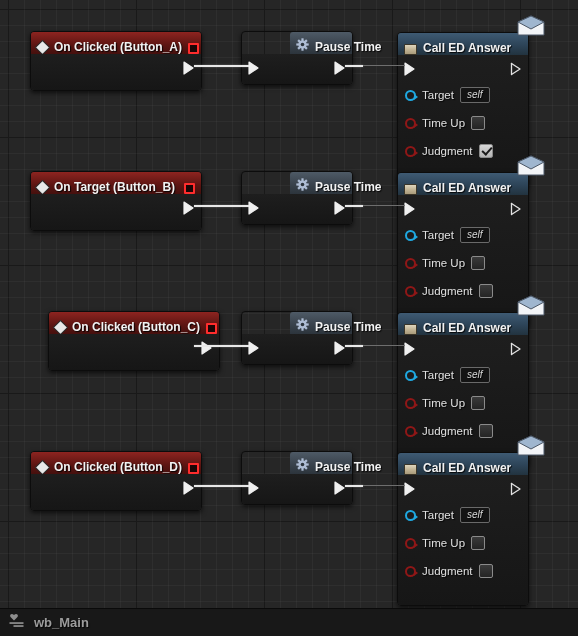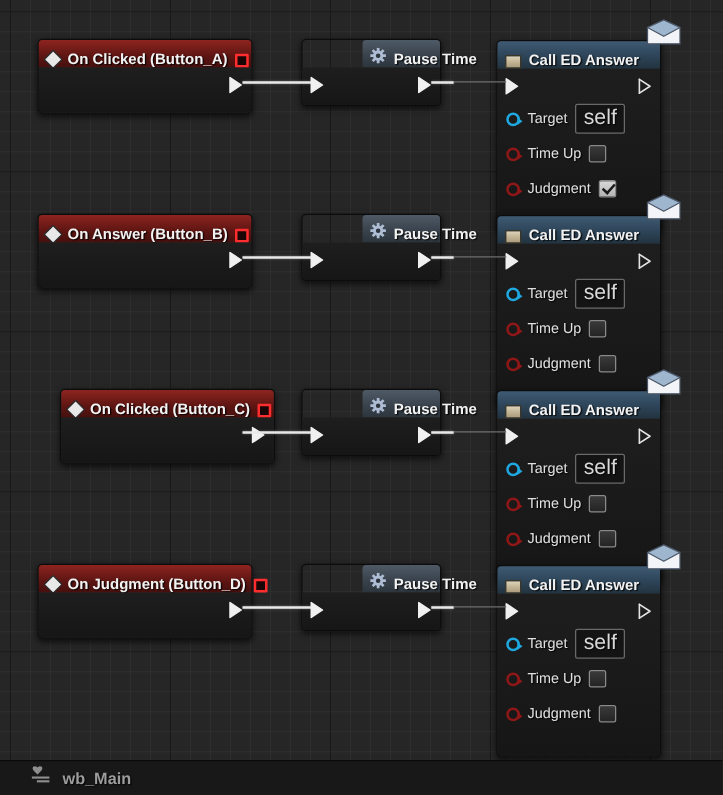--- a/index.html
+++ b/index.html
@@ -167,24 +167,25 @@
     border-left: 4px solid #1fa8e0;
     border-top: 3px solid transparent;
     border-bottom: 3px solid transparent;
   }
   .pin-circle.bool::after { border-left-color: #8f1717; }
 
   .self-box {
     border: 1px solid #6a6a6a;
     background: #141414;
     color: #d8d8d8;
-    font-size: 17px;
+    font-size: 10px;
     padding: 1px 6px 2px 6px;
     border-radius: 2px;
     line-height: 1.1;
+    font-style: italic;
   }
   .checkbox {
     width: 14px; height: 14px;
     border: 1px solid #8a8a8a;
     background: linear-gradient(to bottom, #3a3a3a, #242424);
     border-radius: 2px;
     position: relative;
     flex: none;
   }
   .checkbox.checked {
@@ -217,21 +218,21 @@
   #statusbar {
     position: absolute;
     left: 0; bottom: 0;
     width: 578px;
     height: 28px;
     background: #181818;
     border-top: 1px solid #0a0a0a;
     display: flex;
     align-items: center;
     gap: 8px;
-    padding-left: 24px;
+    padding-left: 8px;
   }
   #statusbar .sb-label {
     font-size: 13px;
     font-weight: bold;
     color: #9c9c9c;
     text-shadow: 1px 1px 1px rgba(0,0,0,0.8);
   }
 </style>
 </head>
 <body>
@@ -320,21 +321,21 @@
             <span class="checkbox checked"></span>
           </div>
         </div></div>
       <div class="wire" style="left: 194px; top: 65px; width: 55px;"></div>
       <div class="wire" style="left: 345px; top: 65px; width: 18px;"></div>
       <div class="wire-dim" style="left: 363px; top: 65px; width: 42px;"></div>
       <div class="node event-node" style="left: 30px; top: 171px;">
         <div class="node-title">
           <span class="event-title-left">
             <span class="diamond-icon"></span>
-            <span>On Answer (Button_B)</span>
+            <span>On Target (Button_B)</span>
           </span>
           <span class="delegate-pin"></span>
         </div>
         <div class="node-body">
           <span class="exec-out">
             <svg class="exec-arrow-filled" viewBox="0 0 12 14">
               <path d="M1 1 L10 7 L1 13 Z" fill="#f0f0f0" stroke="#f0f0f0" stroke-width="1.2" stroke-linejoin="round"></path>
             </svg>
           </span>
         </div>
@@ -488,21 +489,21 @@
             <span class="checkbox"></span>
           </div>
         </div></div>
       <div class="wire" style="left: 194px; top: 345px; width: 55px;"></div>
       <div class="wire" style="left: 345px; top: 345px; width: 18px;"></div>
       <div class="wire-dim" style="left: 363px; top: 345px; width: 42px;"></div>
       <div class="node event-node" style="left: 30px; top: 451px;">
         <div class="node-title">
           <span class="event-title-left">
             <span class="diamond-icon"></span>
-            <span>On Judgment (Button_D)</span>
+            <span>On Clicked (Button_D)</span>
           </span>
           <span class="delegate-pin"></span>
         </div>
         <div class="node-body">
           <span class="exec-out">
             <svg class="exec-arrow-filled" viewBox="0 0 12 14">
               <path d="M1 1 L10 7 L1 13 Z" fill="#f0f0f0" stroke="#f0f0f0" stroke-width="1.2" stroke-linejoin="round"></path>
             </svg>
           </span>
         </div>

